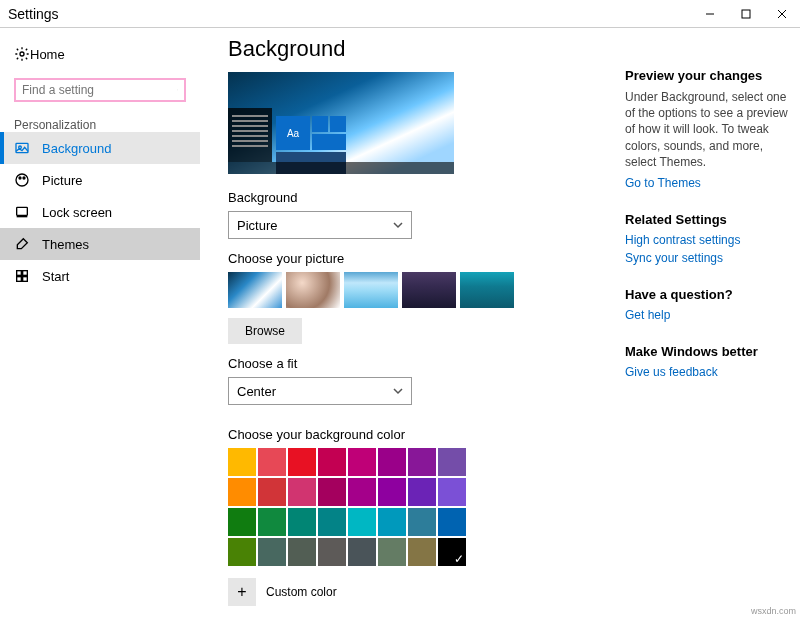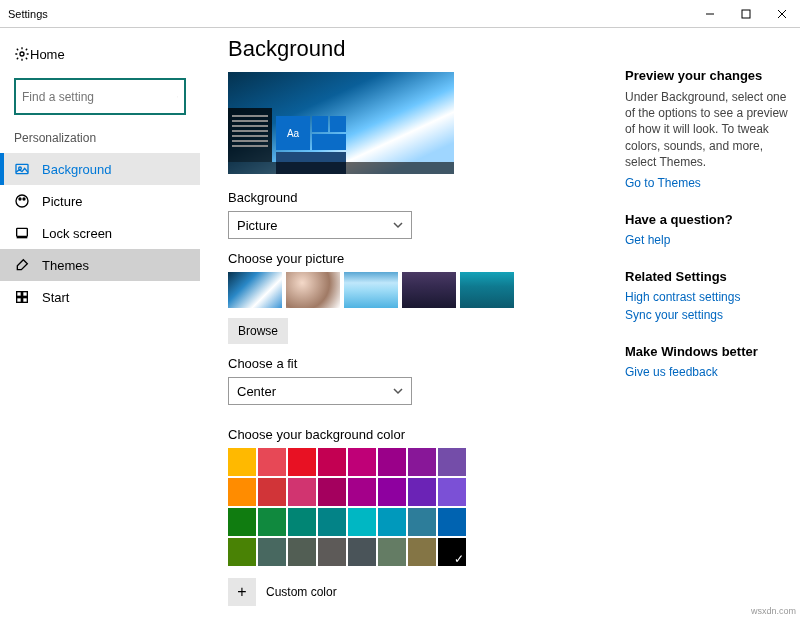--- a/index.html
+++ b/index.html
@@ -1,28 +1,28 @@
 <!DOCTYPE html>
 <html><head>
 <meta charset="utf-8">
 <style>
 * { box-sizing: border-box; margin: 0; padding: 0; font-family: "Segoe UI", Arial, sans-serif; }
 body { background: #fff; width: 800px; height: 622px; overflow: hidden; font-size: 12px; color: #000; }
 .titlebar { height: 28px; display: flex; align-items: center; justify-content: space-between; border-bottom: 1px solid #ccc; padding-left: 8px; }
-.titlebar-title { font-size: 11px; }
+.titlebar-title { font-size: 14px; }
 .win-controls { display: flex; }
 .win-btn { width: 36px; height: 28px; display: flex; align-items: center; justify-content: center; font-size: 13px; }
 .body-area { display: flex; height: calc(100% - 28px); }
 .sidebar { width: 200px; padding: 12px 0 0 0; position: relative; }
 .home-row { display: flex; align-items: center; padding: 6px 14px; gap: 0; font-size: 13px; margin-bottom: 10px; }
 .home-row .gear { width: 16px; height: 16px; }
-.search-box { margin: 0 14px 16px 14px; height: 37px; border: 2px solid #0f766e; display: flex; align-items: center; padding: 0 6px; justify-content: flex-end; }
+.search-box { margin: 0 14px 16px 14px; height: 24px; border: 2px solid #f9a8d4; display: flex; align-items: center; padding: 0 6px; justify-content: flex-end; }
 .search-box input { flex: 1; border: none; outline: none; font-size: 12px; color: #777; background: transparent; }
 .search-icon { width: 14px; height: 14px; stroke: #666; fill: none; stroke-width: 2; }
-.section-label { padding: 0 14px; font-size: 12px; color: #555; margin-bottom: 8px; }
+.section-label { padding: 0 14px; font-size: 12px; color: #555; }
 .nav-item { display: flex; align-items: center; gap: 12px; padding: 8px 14px; font-size: 13px; cursor: pointer; position: relative; }
 .nav-item.selected { background: #e6e6e6; color: #0078d7; }
 .nav-item.selected::before { content: ""; position: absolute; left: 0; top: 0; bottom: 0; width: 4px; background: #0078d7; }
 .nav-item.hover { background: #d0d0d0; }
 .nav-icon { width: 16px; height: 16px; display: inline-flex; align-items: center; justify-content: center; }
 .nav-icon svg { width: 16px; height: 16px; }
 .main { flex: 1; padding: 8px 12px 0 28px; overflow-y: auto; }
 .page-title { font-size: 22px; font-weight: 400; margin-bottom: 10px; }
 .preview-box { width: 226px; height: 102px; position: relative; overflow: hidden; background: linear-gradient(155deg, #04324f 0%, #0a5f99 35%, #6ec7ff 58%, #fff 70%, #9fd6ff 85%); margin-bottom: 16px; }
 .preview-taskbar { position: absolute; bottom: 0; left: 0; right: 0; height: 12px; background: rgba(0,0,0,0.6); }
@@ -37,21 +37,21 @@
 .setting-label { font-size: 13px; margin: 12px 0 6px 0; }
 .dropdown { width: 184px; height: 28px; border: 1px solid #999; display: flex; align-items: center; justify-content: space-between; padding: 0 8px; font-size: 13px; }
 .chev-down { width: 10px; height: 10px; }
 .thumbs { display: flex; gap: 4px; margin-top: 4px; }
 .thumb { width: 54px; height: 36px; }
 .th0 { background: linear-gradient(135deg,#08324e,#2a88c7,#fff,#3a94d6); }
 .th1 { background: radial-gradient(circle at 30% 30%, #f4d9c9 0%, #a07a65 60%, #fff 100%); }
 .th2 { background: linear-gradient(0deg,#4fb3e2 0%,#9fdcf7 50%,#bfe7fb 70%,#5aa7d4 100%); }
 .th3 { background: linear-gradient(0deg,#1a1830 0%,#352a50 60%,#4a3a64 100%); }
 .th4 { background: linear-gradient(0deg,#0c5a6e 0%,#0f7a90 60%,#14a2b8 100%); }
-.browse-btn { margin-top: 10px; width: 60px; height: 26px; background: #e6e6e6; border: none; font-size: 12px; }
+.browse-btn { margin-top: 10px; width: 74px; height: 26px; background: #e6e6e6; border: none; font-size: 12px; }
 .colors-grid { display: grid; grid-template-columns: repeat(8, 28px); grid-auto-rows: 28px; gap: 2px; margin-top: 6px; }
 .color-cell { width: 28px; height: 28px; position: relative; }
 .color-cell.checked::after { content: "✓"; color: #fff; position: absolute; right: 2px; bottom: 0; font-size: 12px; }
 .custom-row { display: flex; align-items: center; gap: 10px; margin-top: 12px; }
 .plus-btn { width: 28px; height: 28px; background: #e6e6e6; display: flex; align-items: center; justify-content: center; font-size: 16px; }
 .rightcol { width: 175px; padding: 40px 8px 8px 0; font-size: 12px; }
 .rc-heading { font-size: 13px; font-weight: 600; margin-bottom: 6px; }
 .rc-text { color: #444; line-height: 1.35; margin-bottom: 6px; }
 .rc-link { color: #0067c0; cursor: pointer; margin-bottom: 4px; display: block; }
 .rc-block { margin-bottom: 22px; }
@@ -240,28 +240,28 @@
     </div>
   </div>
 
   <div class="rightcol">
     <div class="rc-block">
       <div class="rc-heading">Preview your changes</div>
       <div class="rc-text">Under Background, select one of the options to see a preview of how it will look. To tweak colors, sounds, and more, select Themes.</div>
       <a class="rc-link">Go to Themes</a>
     </div>
     <div class="rc-block">
-      <div class="rc-heading">Have a question?</div>
-      <a class="rc-link">Get help</a>
-    </div>
-    <div class="rc-block">
       <div class="rc-heading">Related Settings</div>
       <a class="rc-link">High contrast settings</a>
       <a class="rc-link">Sync your settings</a>
     </div>
     <div class="rc-block">
+      <div class="rc-heading">Have a question?</div>
+      <a class="rc-link">Get help</a>
+    </div>
+    <div class="rc-block">
       <div class="rc-heading">Make Windows better</div>
       <a class="rc-link">Give us feedback</a>
     </div>
   </div>
 </div>
 
 <div class="watermark">wsxdn.com</div>
 
 </body></html>

